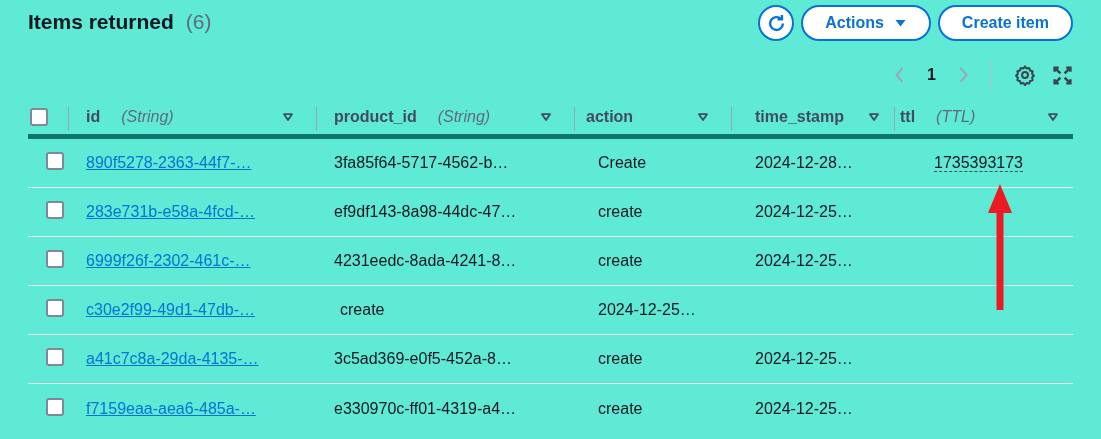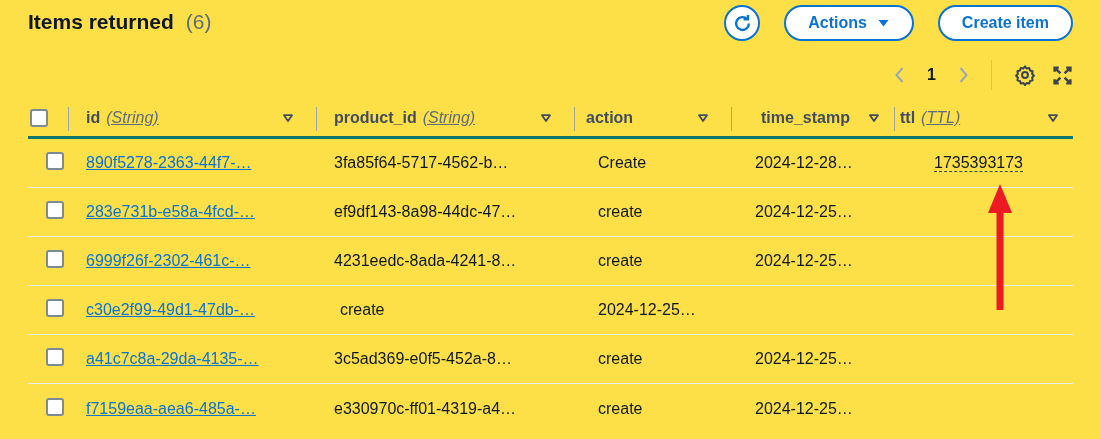--- a/index.html
+++ b/index.html
@@ -1,45 +1,45 @@
 <!DOCTYPE html>
 <html><head>
 <meta charset="utf-8">
 <style>
   * { margin:0; padding:0; box-sizing:border-box; }
   html,body { width:1101px; height:439px; background:#fff; overflow:hidden; }
   body { font-family:"Liberation Sans","DejaVu Sans",sans-serif; color:#0f1722; }
-  .page { position:relative; width:1101px; height:439px; background:#fde047; }
+  .page { position:relative; width:1101px; height:439px; background:#5eead4; }
 
   
   .top { display:flex; justify-content:space-between; align-items:flex-start; padding:5px 28px 0 28px; }
   .title-wrap { padding-top:5px; font-size:21px; }
   .title { font-weight:700; color:#0f1722; }
   .count { color:#5f6b7a; font-weight:400; margin-left:6px; }
-  .btn-group { display:flex; align-items:center; gap:24px; }
+  .btn-group { display:flex; align-items:center; gap:7px; }
   .btn { display:inline-flex; align-items:center; gap:10px; height:36px; padding:0 22px;
          border:2px solid #0972d3; border-radius:20px; background:#fff; color:#0972d3;
          font-size:16px; font-weight:700; cursor:pointer; font-family:inherit; }
   .btn-icon { width:36px; height:36px; padding:0; border-radius:50%; display:inline-flex;
               align-items:center; justify-content:center; }
 
   
   .tools { display:flex; justify-content:flex-end; align-items:center; gap:16px; padding:16px 28px 0 0; height:52px; }
   .page-num { font-size:16px; font-weight:700; color:#0f1722; padding:0 6px; }
   .chev { display:inline-flex; align-items:center; cursor:pointer; }
   .vdivider { width:1px; height:30px; background:#b6bec9; margin:0 6px; }
   .tool-icon { display:inline-flex; align-items:center; justify-content:center; cursor:pointer; }
 
   
   .table { margin:6px 28px 0 28px; }
   .thead, .tr { display:grid; grid-template-columns:40px 248px 258px 157px 163px 1fr; align-items:center; }
-  .thead { height:40px; border-bottom:3px solid #0f766e; }
+  .thead { height:40px; border-bottom:5px solid #0f766e; }
   .th { position:relative; height:100%; display:flex; align-items:center; font-size:16px; color:#414d5c; padding-left:18px; }
   .th .cname { font-weight:700; }
-  .th .ctype { font-style:italic; color:#5f6b7a; margin-left:6px;text-decoration:underline; }
+  .th .ctype { font-style:italic; color:#5f6b7a; margin-left:21px; }
   .th.with-div::before { content:""; position:absolute; left:0; top:8px; height:24px; width:1px; background:#9aa5b1; }
   .sort { position:absolute; right:22px; top:50%; transform:translateY(-50%); display:inline-flex; }
   .th-check, .td-check { padding-left:2px; }
   .checkbox { width:18px; height:18px; border:2px solid #7d8998; border-radius:3px; background:#fff; display:inline-block; cursor:pointer; }
 
   .tr { height:49px; border-bottom:1px solid #e9ebed; font-size:16px; }
   .tr:last-child { border-bottom:none; }
   .td { padding-left:18px; white-space:nowrap; overflow:hidden; }
   .td.c3,.td.c4,.td.c5 { padding-left:24px; }
   .td.c6 { padding-left:40px; }
@@ -143,21 +143,21 @@
         </span>
       </div>
       <div class="th with-div" style="padding-left:12px">
         <span class="cname">action</span>
         <span class="sort">
           <svg width="12" height="10" viewBox="0 0 12 10">
               <path d="M2 2.2 6 8 10 2.2Z" fill="none" stroke="#414d5c" stroke-width="1.8" stroke-linejoin="round"></path>
             </svg>
         </span>
       </div>
-      <div class="th with-div" style="padding-left:30px">
+      <div class="th with-div" style="padding-left:24px">
         <span class="cname">time_stamp</span>
         <span class="sort" style="right:14px">
           <svg width="12" height="10" viewBox="0 0 12 10">
               <path d="M2 2.2 6 8 10 2.2Z" fill="none" stroke="#414d5c" stroke-width="1.8" stroke-linejoin="round"></path>
             </svg>
         </span>
       </div>
       <div class="th with-div" style="padding-left:6px">
         <span class="cname">ttl</span>
         <span class="ctype">(TTL)</span>

